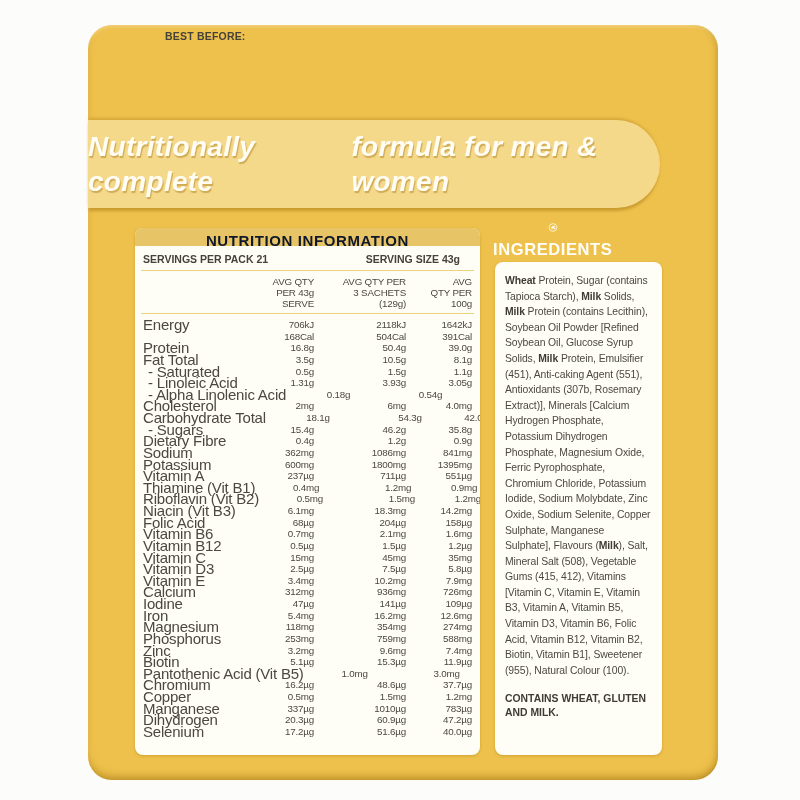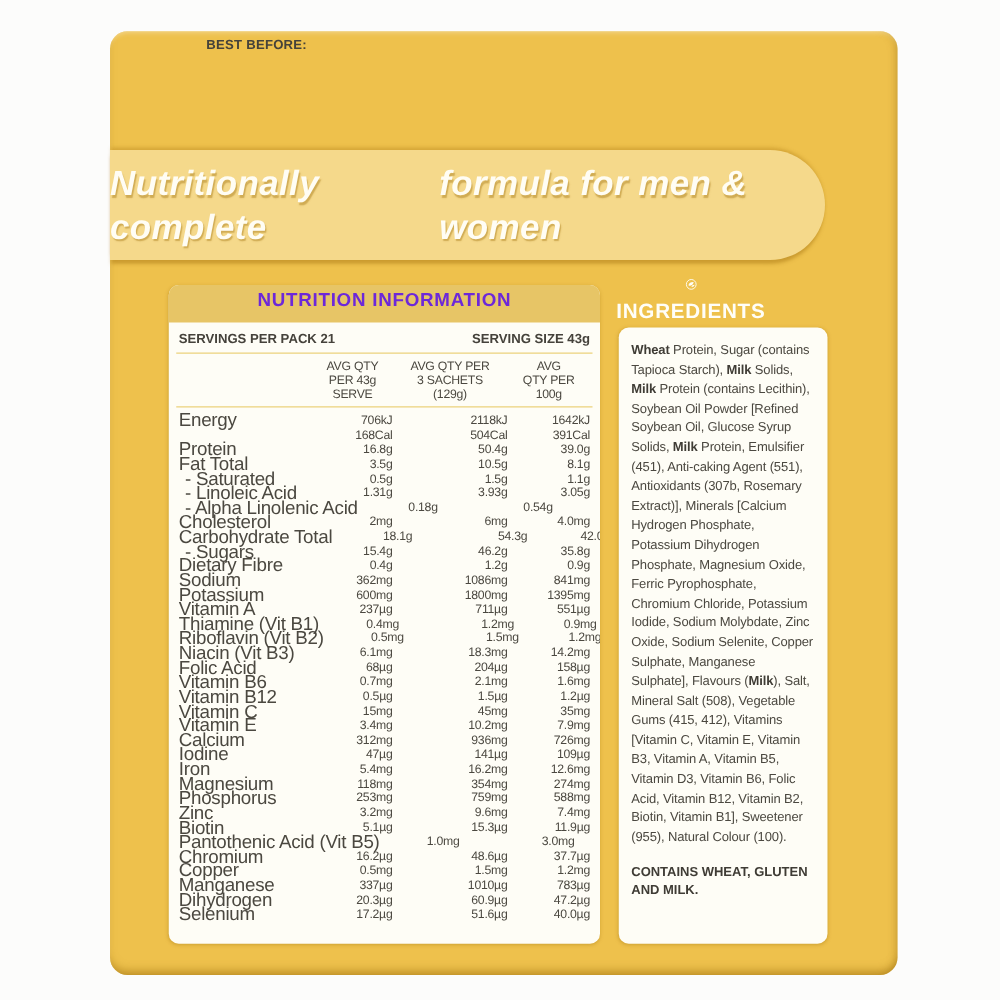--- a/index.html
+++ b/index.html
@@ -1,41 +1,41 @@
 <!DOCTYPE html>
 <html><head>
 <meta charset="utf-8">
 <style>
   html,body{margin:0;padding:0;background:#ffffff;}
   .stage{position:relative;width:800px;height:800px;background:#fcfcfb;overflow:hidden;
          font-family:"Liberation Sans",sans-serif;}
   
   .package{position:absolute;left:88px;top:25px;width:630px;height:755px;background:#eec14c;
-           border-radius:14px;
+           border-radius:24px;
            box-shadow: inset 0 -6px 8px -3px rgba(150,103,10,.55), inset -5px 0 7px -4px rgba(150,103,10,.35),
                        inset 0 3px 4px -2px rgba(255,240,200,.6);}
   .best-before{position:absolute;left:77px;top:5px;font-size:10.5px;font-weight:bold;
                color:#45423a;letter-spacing:.2px;}
   
   .banner{position:absolute;left:0;top:95px;width:572px;height:88px;background:#f5d98b;
           border-radius:0 46px 46px 0;
           box-shadow:0 4px 3px -1px rgba(168,118,18,.5), 0 -3px 3px -1px rgba(168,118,18,.35);
           display:flex;flex-direction:row;justify-content:center;align-items:center;}
   .banner-line{font-size:28px;line-height:35px;font-weight:bold;font-style:italic;color:#fffdf4;
                text-shadow:1px 2px 1px rgba(172,126,28,.5);letter-spacing:.3px;}
   
   .nut-panel{position:absolute;left:47px;top:203px;width:345px;height:527px;background:#fefdf6;
              border-radius:8px;overflow:hidden;box-shadow:0 1px 3px rgba(150,103,10,.35);}
-  .nut-title{height:30px;line-height:26px;background:#e7c566;color:#6d28d9;text-align:center;
+  .nut-title{height:18px;line-height:26px;background:#e7c566;color:#0f172a;text-align:center;
              font-size:15px;font-weight:bold;letter-spacing:.6px;}
   .servings-row{display:flex;justify-content:space-between;align-items:center;
-                padding:7px 8px 5px 8px;font-size:10.5px;font-weight:bold;color:#45423b;}
+                padding:7px 20px 5px 8px;font-size:10.5px;font-weight:bold;color:#45423b;}
   .divider{border-top:1.5px solid #ecd27c;margin:0 6px;}
   .col-headers{display:grid;grid-template-columns:1fr 64px 92px 66px;padding:5px 8px 4px 8px;}
-  .hcell{text-align:center;font-size:9.8px;line-height:11px;color:#4b4840;letter-spacing:-.2px;}
+  .hcell{text-align:right;font-size:9.8px;line-height:11px;color:#4b4840;letter-spacing:-.2px;}
   .nut-rows{padding:5px 8px 0 8px;}
   .nrow{display:grid;grid-template-columns:1fr 64px 92px 66px;line-height:11.62px;}
   .nlabel{font-size:15px;color:#4b4840;letter-spacing:-.2px;white-space:nowrap;}
   .nlabel.indent{padding-left:5px;}
   .nval{font-size:9.8px;color:#4b4840;text-align:right;letter-spacing:-.2px;white-space:nowrap;}
   
   .ing-header{position:absolute;left:405px;top:198px;height:36px;display:flex;align-items:center;gap:8px;flex-direction:column;}
   .ing-icon{width:30px;height:30px;display:block;}
   .ing-title{font-size:16.5px;font-weight:bold;color:#fffef8;letter-spacing:.6px;}
   .ing-panel{position:absolute;left:407px;top:237px;width:167px;height:493px;background:#fefdf6;
@@ -210,20 +210,26 @@
             <div class="nval">1.5µg</div>
             <div class="nval">1.2µg</div>
           </div>
           <div class="nrow">
             <div class="nlabel">Vitamin C</div>
             <div class="nval">15mg</div>
             <div class="nval">45mg</div>
             <div class="nval">35mg</div>
           </div>
           <div class="nrow">
+            <div class="nlabel">Vitamin D3</div>
+            <div class="nval">2.5µg</div>
+            <div class="nval">7.5µg</div>
+            <div class="nval">5.8µg</div>
+          </div>
+          <div class="nrow">
             <div class="nlabel">Vitamin E</div>
             <div class="nval">3.4mg</div>
             <div class="nval">10.2mg</div>
             <div class="nval">7.9mg</div>
           </div>
           <div class="nrow">
             <div class="nlabel">Calcium</div>
             <div class="nval">312mg</div>
             <div class="nval">936mg</div>
             <div class="nval">726mg</div>

